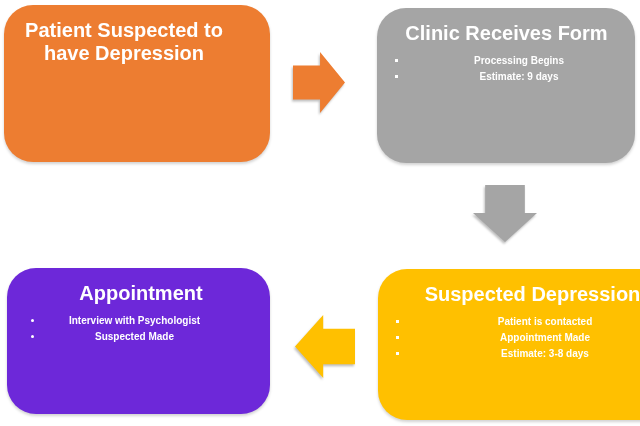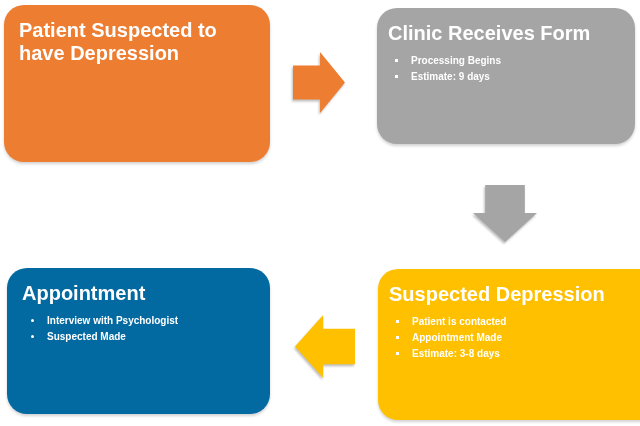--- a/index.html
+++ b/index.html
@@ -1,26 +1,27 @@
 <!DOCTYPE html>
 <html><head>
 <meta charset="utf-8">
 <style>
   html,body { margin:0; padding:0; background:#fff; }
   .canvas {
     position:relative; width:640px; height:426px; background:#ffffff;
     font-family:"Liberation Sans","DejaVu Sans",sans-serif; overflow:hidden;
   }
   .box {
-    position:absolute; border-radius:20px; color:#ffffff;
+    position:absolute; border-radius:29px; color:#ffffff;
     box-shadow:0 2px 3px rgba(0,0,0,0.18);
     box-sizing:border-box;
+    text-align:center;
   }
   .box1 { left:4px;   top:5px;   width:266px; height:157px; }
-  .box2 { left:377px; top:8px;   width:258px; height:136px; }
+  .box2 { left:377px; top:8px;   width:258px; height:155px; }
   .box3 { left:378px; top:269px; width:308px; height:151px; }
   .box4 { left:7px;   top:268px; width:263px; height:146px; }
 
   .title {
     font-weight:bold; font-size:20px; line-height:1.15;
     padding:14px 10px 0 15px;
   }
   .box1 .title { max-width:210px; }
   .box2 .title, .box3 .title { padding-left:11px; }
 
@@ -64,21 +65,21 @@
 
   <div class="box box3" style="background-color: rgb(255, 192, 0);">
     <div class="title">Suspected Depression</div>
     <ul class="bullets square">
       <li>Patient is contacted</li>
       <li>Appointment Made</li>
       <li>Estimate: 3-8 days</li>
     </ul>
   </div>
 
-  <div class="box box4" style="background-color: #0369a1;">
+  <div class="box box4" style="background-color: #6d28d9;">
     <div class="title">Appointment</div>
     <ul class="bullets disc">
       <li>Interview with Psychologist</li>
       <li>Suspected Made</li>
     </ul>
   </div>
 
   <div class="arrow-wrap arrow1">
     <div class="arrow-shape right" style="background-color: rgb(237, 125, 49);"></div>
   </div>

